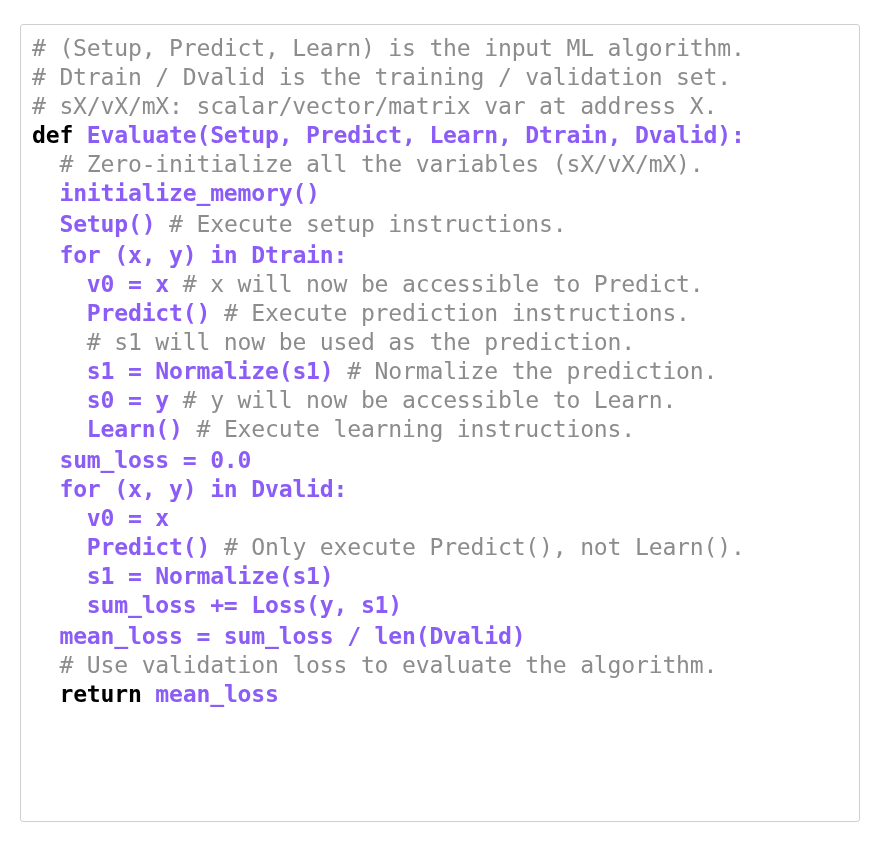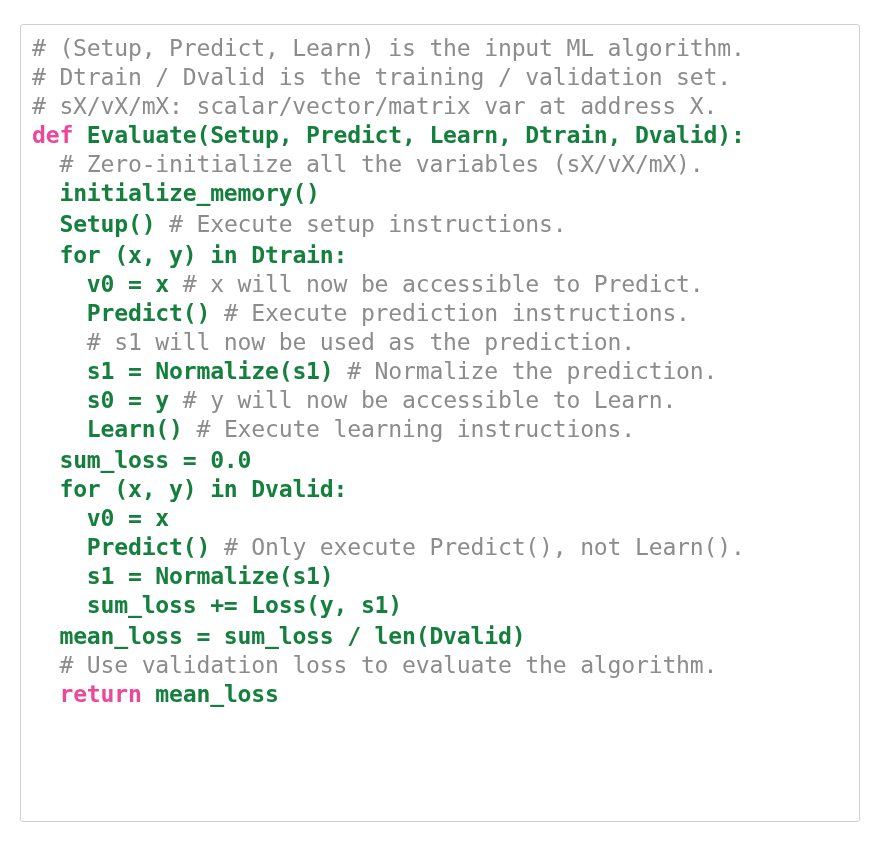--- a/index.html
+++ b/index.html
@@ -40,29 +40,29 @@
     letter-spacing: -0.2px;
   }
   .line {
     height: 29px;
     white-space: pre;
   }
   .line.gap-before {
     margin-top: 2px;
   }
   .kw {
-    color: #ec4899;
+    color: #000000;
     font-weight: bold;
   }
   .cm {
     color: #8c8c8c;
     font-weight: normal;
   }
   .cd {
-    color: #15803d;
+    color: #8b5cf6;
     font-weight: bold;
   }
 </style>
 </head>
 <body>
 
 <div id="figure">
   <div id="code" style="font-size: 23.1px;"><div class="line"><span></span><span class="cm"># (Setup, Predict, Learn) is the input ML algorithm.</span></div><div class="line"><span></span><span class="cm"># Dtrain / Dvalid is the training / validation set.</span></div><div class="line"><span></span><span class="cm"># sX/vX/mX: scalar/vector/matrix var at address X.</span></div><div class="line"><span></span><span class="kw">def</span><span class="cd"> Evaluate(Setup, Predict, Learn, Dtrain, Dvalid):</span></div><div class="line"><span>  </span><span class="cm"># Zero-initialize all the variables (sX/vX/mX).</span></div><div class="line"><span>  </span><span class="cd">initialize_memory()</span></div><div class="line gap-before"><span>  </span><span class="cd">Setup()</span><span class="cm"> # Execute setup instructions.</span></div><div class="line gap-before"><span>  </span><span class="cd">for (x, y) in Dtrain:</span></div><div class="line"><span>    </span><span class="cd">v0 = x</span><span class="cm"> # x will now be accessible to Predict.</span></div><div class="line"><span>    </span><span class="cd">Predict()</span><span class="cm"> # Execute prediction instructions.</span></div><div class="line"><span>    </span><span class="cm"># s1 will now be used as the prediction.</span></div><div class="line"><span>    </span><span class="cd">s1 = Normalize(s1)</span><span class="cm"> # Normalize the prediction.</span></div><div class="line"><span>    </span><span class="cd">s0 = y</span><span class="cm"> # y will now be accessible to Learn.</span></div><div class="line"><span>    </span><span class="cd">Learn()</span><span class="cm"> # Execute learning instructions.</span></div><div class="line gap-before"><span>  </span><span class="cd">sum_loss = 0.0</span></div><div class="line"><span>  </span><span class="cd">for (x, y) in Dvalid:</span></div><div class="line"><span>    </span><span class="cd">v0 = x</span></div><div class="line"><span>    </span><span class="cd">Predict()</span><span class="cm"> # Only execute Predict(), not Learn().</span></div><div class="line"><span>    </span><span class="cd">s1 = Normalize(s1)</span></div><div class="line"><span>    </span><span class="cd">sum_loss += Loss(y, s1)</span></div><div class="line gap-before"><span>  </span><span class="cd">mean_loss = sum_loss / len(Dvalid)</span></div><div class="line"><span>  </span><span class="cm"># Use validation loss to evaluate the algorithm.</span></div><div class="line"><span>  </span><span class="kw">return</span><span class="cd"> mean_loss</span></div></div>
 </div>
 

